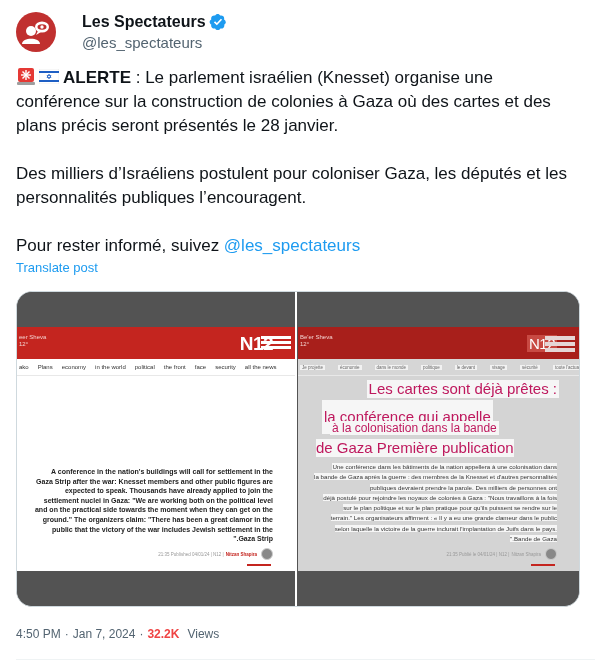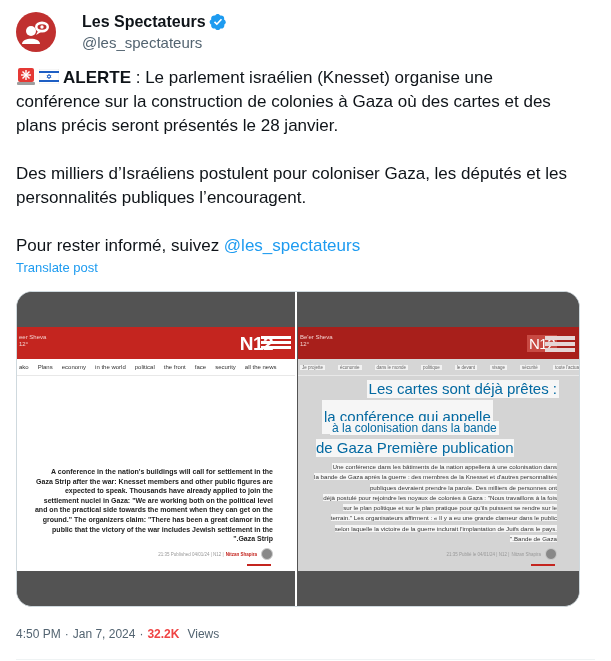--- a/index.html
+++ b/index.html
@@ -46,21 +46,21 @@
   .content { position: absolute; left: 0; top: 84px; width: 100%; height: 195px; background: #ffffff; }
   .pane-right .content { background: #d4d4d4; }
   .headline-en { position: absolute; right: 22px; top: 6px; width: 250px; text-align: right; font-weight: 700; font-size: 19px; line-height: 21px; color: #111; letter-spacing: -0.3px; }
   .body-en { position: absolute; right: 22px; top: 91px; width: 240px; text-align: right; font-size: 7px; line-height: 9.6px; color: #222; font-weight: 700; }
   .byline { position: absolute; right: 22px; top: 172px; display: flex; align-items: center; font-size: 4.5px; color: #999; }
   .byline .author { color: #c4251f; font-weight: 700; margin-left: 2px; }
   .pane-right .byline .author { color: #999; font-weight: 400; }
   .byline-avatar { width: 12px; height: 12px; border-radius: 50%; background: #888; margin-left: 4px; border: 1px solid #ccc; }
   .red-rule { position: absolute; right: 24px; top: 188px; width: 24px; height: 2px; background: #c4251f; }
 
-  .fr-line { position: absolute; background: #f6f6f6; color: #0369a1; white-space: nowrap; }
+  .fr-line { position: absolute; background: #f6f6f6; color: #be185d; white-space: nowrap; }
   .fr-l1 { right: 20px; top: 4px; font-size: 15px; line-height: 18px; padding: 0 2px; }
   .fr-l2 { left: 24px; top: 24px; font-size: 15px; line-height: 18px; padding: 8px 2px; }
   .fr-l3 { left: 32px; top: 45px; font-size: 12px; line-height: 14px; padding: 0 2px; }
   .fr-l4 { left: 18px; top: 63px; font-size: 15px; line-height: 18px; padding: 0 0; }
   .body-fr { position: absolute; right: 22px; top: 86px; width: 260px; text-align: right; font-size: 6.2px; line-height: 10.3px; color: #333; }
   .body-fr span { background: #f6f6f6; }
 
   .footer { position: absolute; left: 16px; top: 624px; font-size: 12px; line-height: 20px; color: #536471; display: flex; align-items: center; white-space: nowrap; }
   .footer .sep { margin: 0 4px; }
   .footer .views-count { color: #ef4444; font-weight: 700; margin-right: 8px; }

